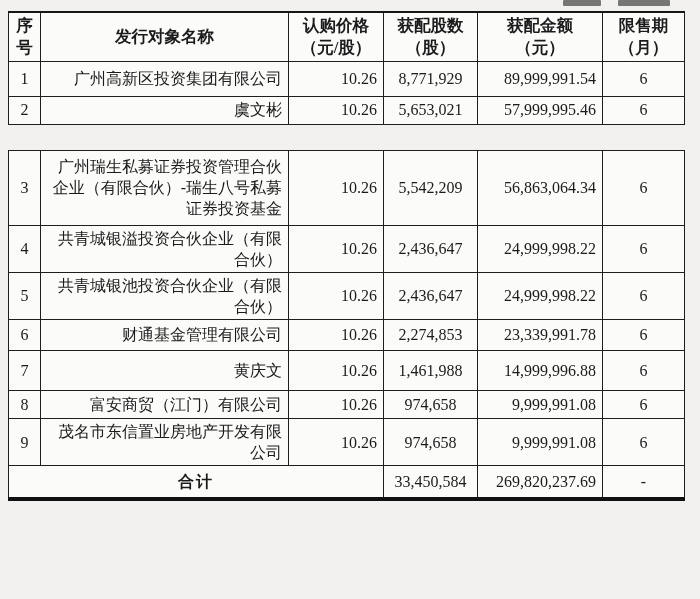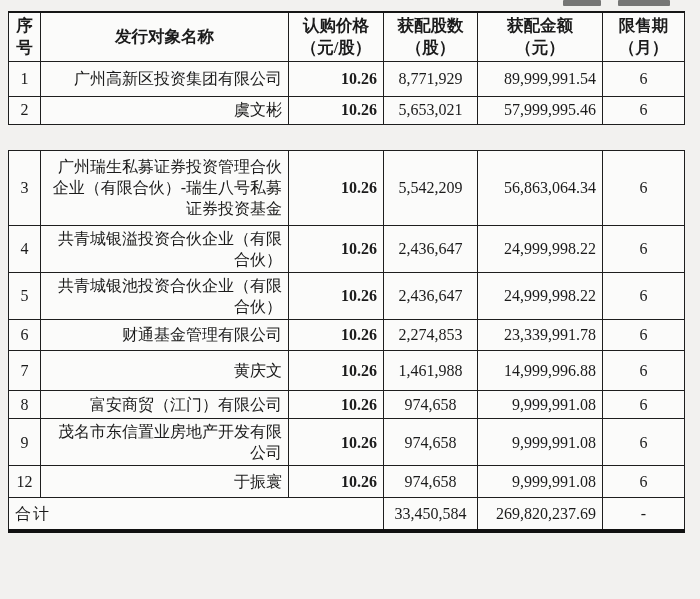--- a/index.html
+++ b/index.html
@@ -38,25 +38,25 @@
   table.t2{border-bottom:4px solid #111;}
   .grid th{
     font-weight:bold;
     font-size:16.5px;
     text-align:center;
     padding:2px 2px;
   }
   .pre{white-space:pre-line;}
   .c-no{text-align:center;padding:2px 1px;}
   .c-name{text-align:right;padding:2px 6px 2px 10px;}
-  .c-price{text-align:right;padding-right:10px;font-weight:bold;}
+  .c-price{text-align:right;padding-right:10px;}
   .c-shares{text-align:center;padding-right:9px;}
   .c-amount{text-align:right;padding-right:8px;}
   .c-lock{text-align:center;}
-  .total-label{font-weight:normal;letter-spacing:2px;}
+  .total-label{text-align:center;font-weight:bold;letter-spacing:2px;}
   .bold{font-weight:normal;}
   .gap{height:25px;}
 </style>
 </head>
 <body>
 
 <div class="page">
 
   <div class="artifact a1"></div>
   <div class="artifact a2"></div>
@@ -166,28 +166,20 @@
         <td class="c-lock">6</td>
       </tr>
       <tr style="height:43px">
         <td class="c-no">9</td>
         <td class="c-name">茂名市东信置业房地产开发有限公司</td>
         <td class="c-price">10.26</td>
         <td class="c-shares">974,658</td>
         <td class="c-amount">9,999,991.08</td>
         <td class="c-lock">6</td>
       </tr>
-      <tr style="height:32px">
-        <td class="c-no">12</td>
-        <td class="c-name">于振寰</td>
-        <td class="c-price">10.26</td>
-        <td class="c-shares">974,658</td>
-        <td class="c-amount">9,999,991.08</td>
-        <td class="c-lock">6</td>
-      </tr>
       <tr style="height:33px">
         <td colspan="3" class="total-label">合计</td>
         <td class="c-shares bold">33,450,584</td>
         <td class="c-amount bold">269,820,237.69</td>
         <td class="c-lock bold">-</td>
       </tr>
     </tbody>
   </table>
 
 </div>

